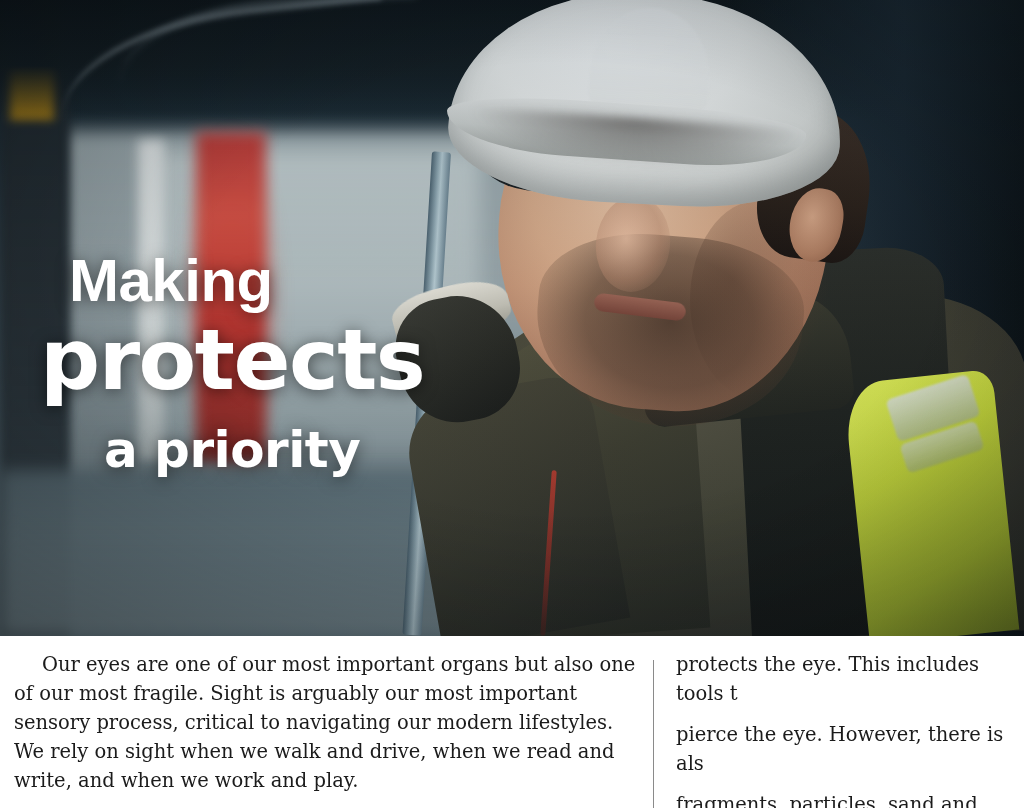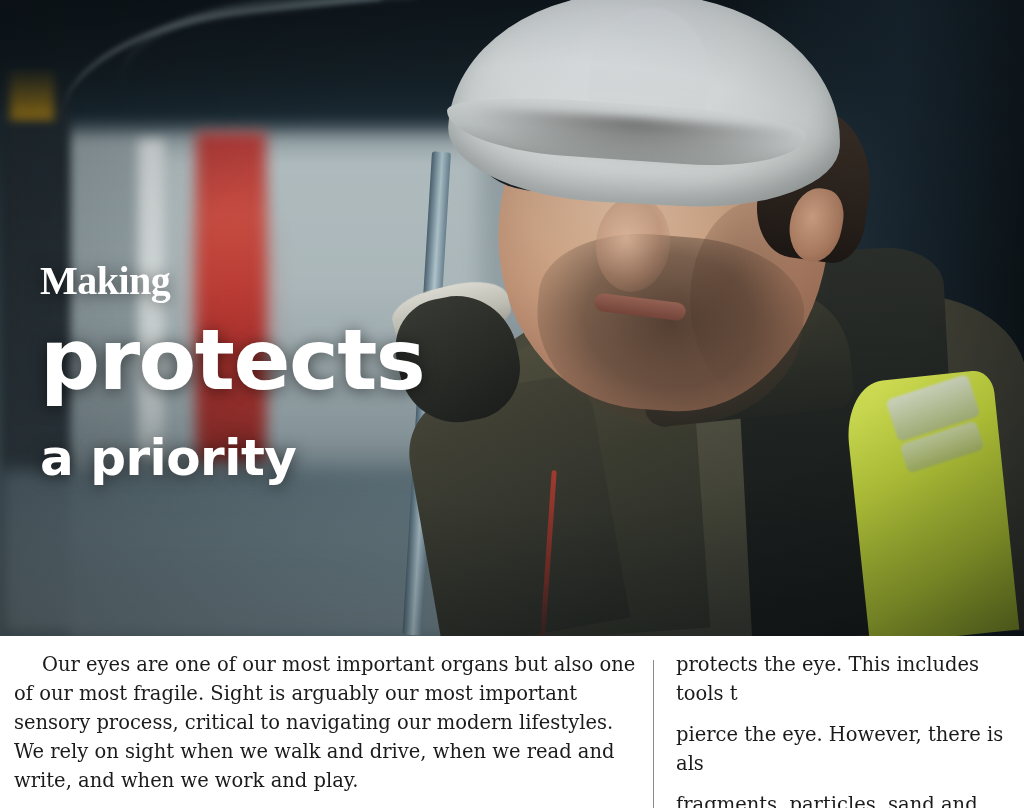--- a/index.html
+++ b/index.html
@@ -494,41 +494,43 @@
   
   .headline {
     position: absolute;
     left: 40px;
     top: 252px;
     z-index: 6;
     color: #ffffff;
     text-shadow: 0 2px 16px rgba(0,0,0,.55);
   }
   .hl-line1 {
-    font-family: Liberation Serif, serif;
+    font-family: Liberation Sans, sans-serif;
     font-weight: 700;
-    font-size: 40px;
+    font-size: 60px;
     line-height: 58px;
     letter-spacing: -0.5px;
+    margin-left: 29px;
   }
   .hl-line2 {
     font-family: "DejaVu Sans", sans-serif;
     font-weight: 700;
     font-size: 84px;
     line-height: 92px;
     letter-spacing: -1.5px;
     margin-top: 4px;
   }
   .hl-line3 {
     font-family: "DejaVu Sans", sans-serif;
     font-weight: 700;
     font-size: 50px;
     line-height: 56px;
     letter-spacing: -0.5px;
-    margin-top: 24px;
+    margin-top: 16px;
+    text-align: center;
   }
 
   
   .body-area {
     position: absolute;
     left: 0;
     top: 636px;
     width: 1024px;
     height: 172px;
     background: #ffffff;

